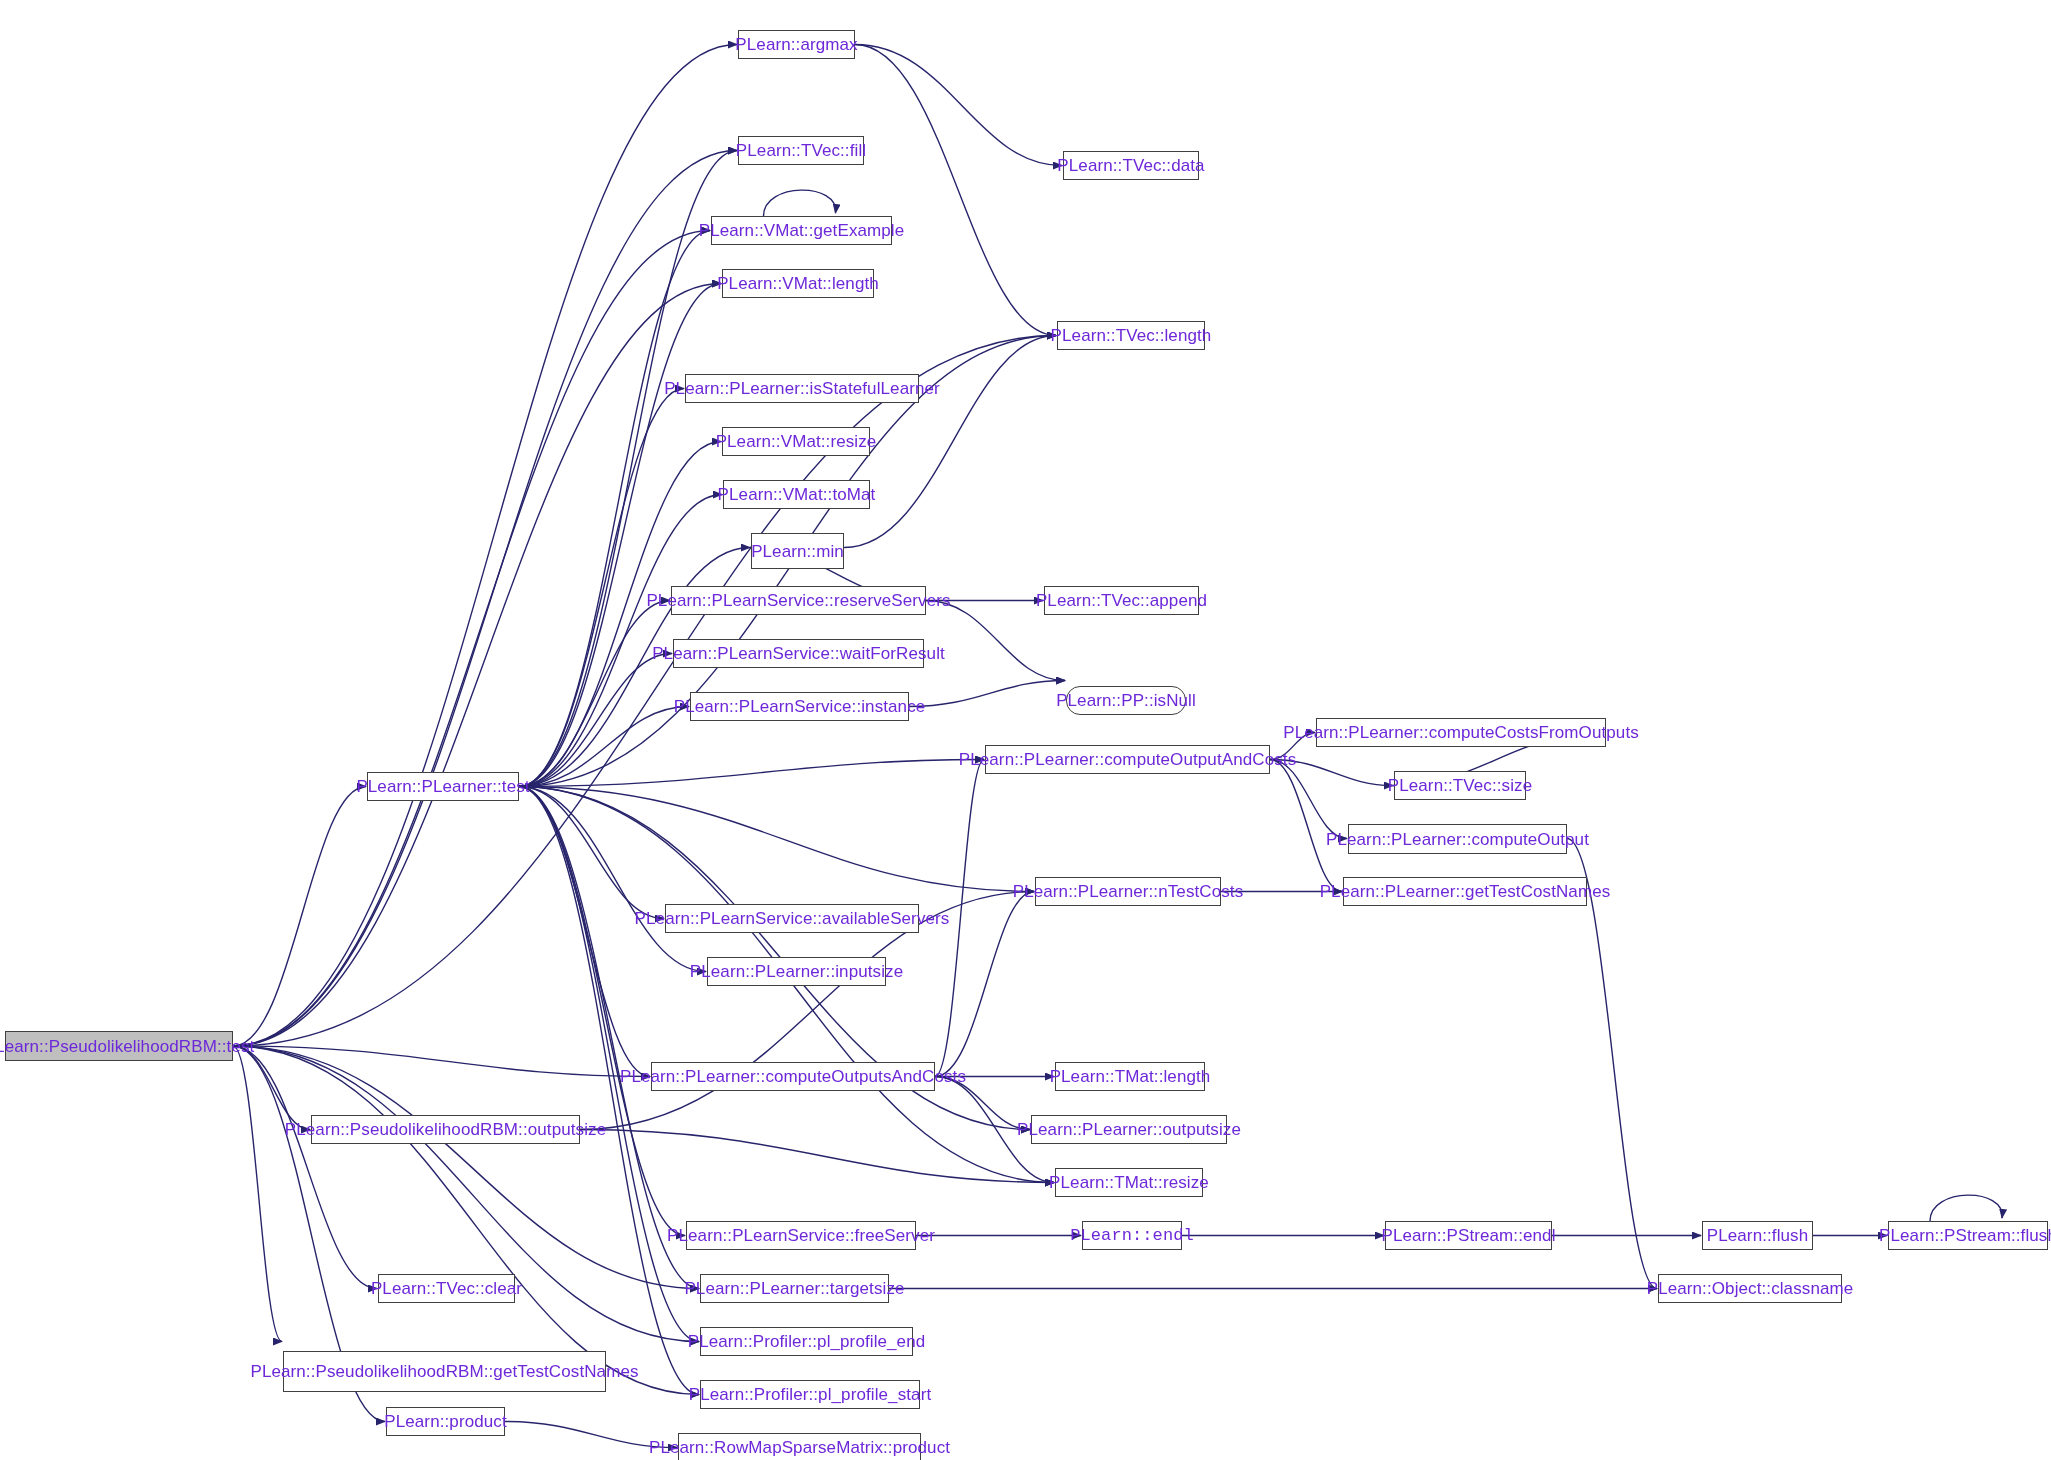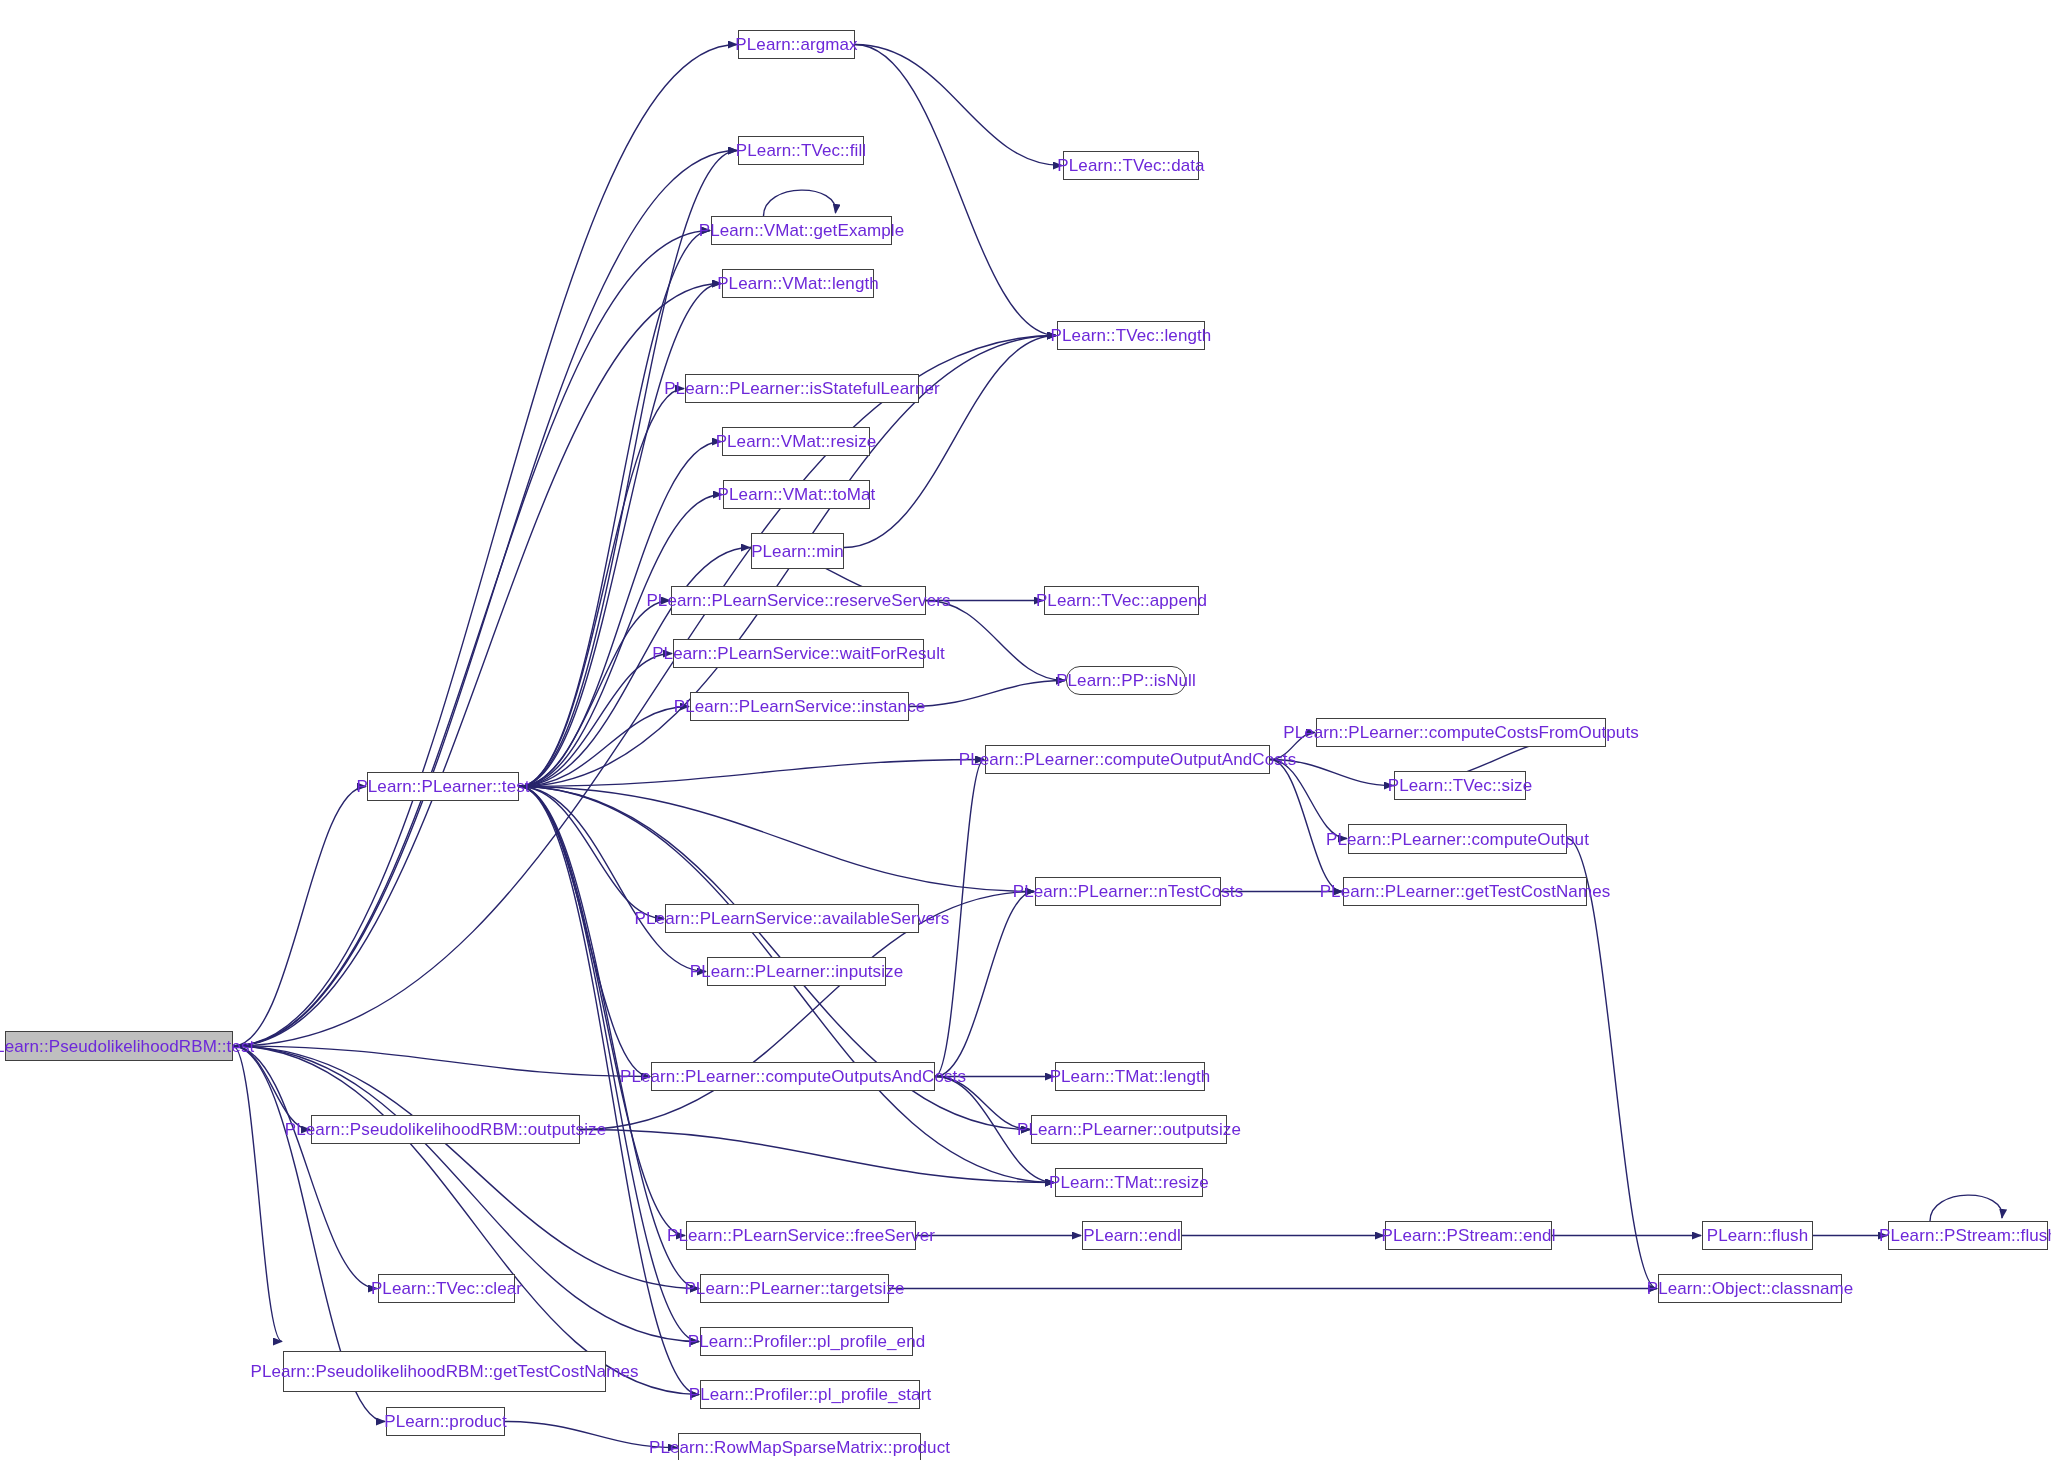--- a/index.html
+++ b/index.html
@@ -152,21 +152,21 @@
       </div>
       <div class="node" style="left: 673px; top: 639px; width: 251px; height: 29px;">
         <span class="node-label">PLearn::PLearnService::waitForResult</span>
       </div>
       <div class="node" style="left: 690px; top: 692px; width: 219px; height: 29px;">
         <span class="node-label">PLearn::PLearnService::instance</span>
       </div>
       <div class="node" style="left: 1044px; top: 586px; width: 155px; height: 29px;">
         <span class="node-label">PLearn::TVec::append</span>
       </div>
-      <div class="node" style="left: 1066px; top: 666px; width: 120px; height: 29px; border-radius: 14px;">
+      <div class="node" style="left: 1066px; top: 686px; width: 120px; height: 29px; border-radius: 14px;">
         <span class="node-label">PLearn::PP::isNull</span>
       </div>
       <div class="node" style="left: 367px; top: 772px; width: 152px; height: 29px;">
         <span class="node-label">PLearn::PLearner::test</span>
       </div>
       <div class="node" style="left: 1316px; top: 718px; width: 290px; height: 29px;">
         <span class="node-label">PLearn::PLearner::computeCostsFromOutputs</span>
       </div>
       <div class="node" style="left: 985px; top: 745px; width: 285px; height: 29px;">
         <span class="node-label">PLearn::PLearner::computeOutputAndCosts</span>
@@ -200,21 +200,21 @@
       </div>
       <div class="node" style="left: 1055px; top: 1168px; width: 148px; height: 29px;">
         <span class="node-label">PLearn::TMat::resize</span>
       </div>
       <div class="node" style="left: 311px; top: 1115px; width: 269px; height: 29px;">
         <span class="node-label">PLearn::PseudolikelihoodRBM::outputsize</span>
       </div>
       <div class="node" style="left: 686px; top: 1221px; width: 230px; height: 29px;">
         <span class="node-label">PLearn::PLearnService::freeServer</span>
       </div>
-      <div class="node" style="left: 1082px; top: 1221px; width: 100px; height: 29px;">
+      <div class="node" style="left: 1082px; top: 1221px; width: 100px; height: 29px; font-family: Liberation Mono, monospace;">
         <span class="node-label">PLearn::endl</span>
       </div>
       <div class="node" style="left: 1385px; top: 1221px; width: 167px; height: 29px;">
         <span class="node-label">PLearn::PStream::endl</span>
       </div>
       <div class="node" style="left: 1702px; top: 1221px; width: 111px; height: 29px;">
         <span class="node-label">PLearn::flush</span>
       </div>
       <div class="node" style="left: 1888px; top: 1221px; width: 160px; height: 29px;">
         <span class="node-label">PLearn::PStream::flush</span>

